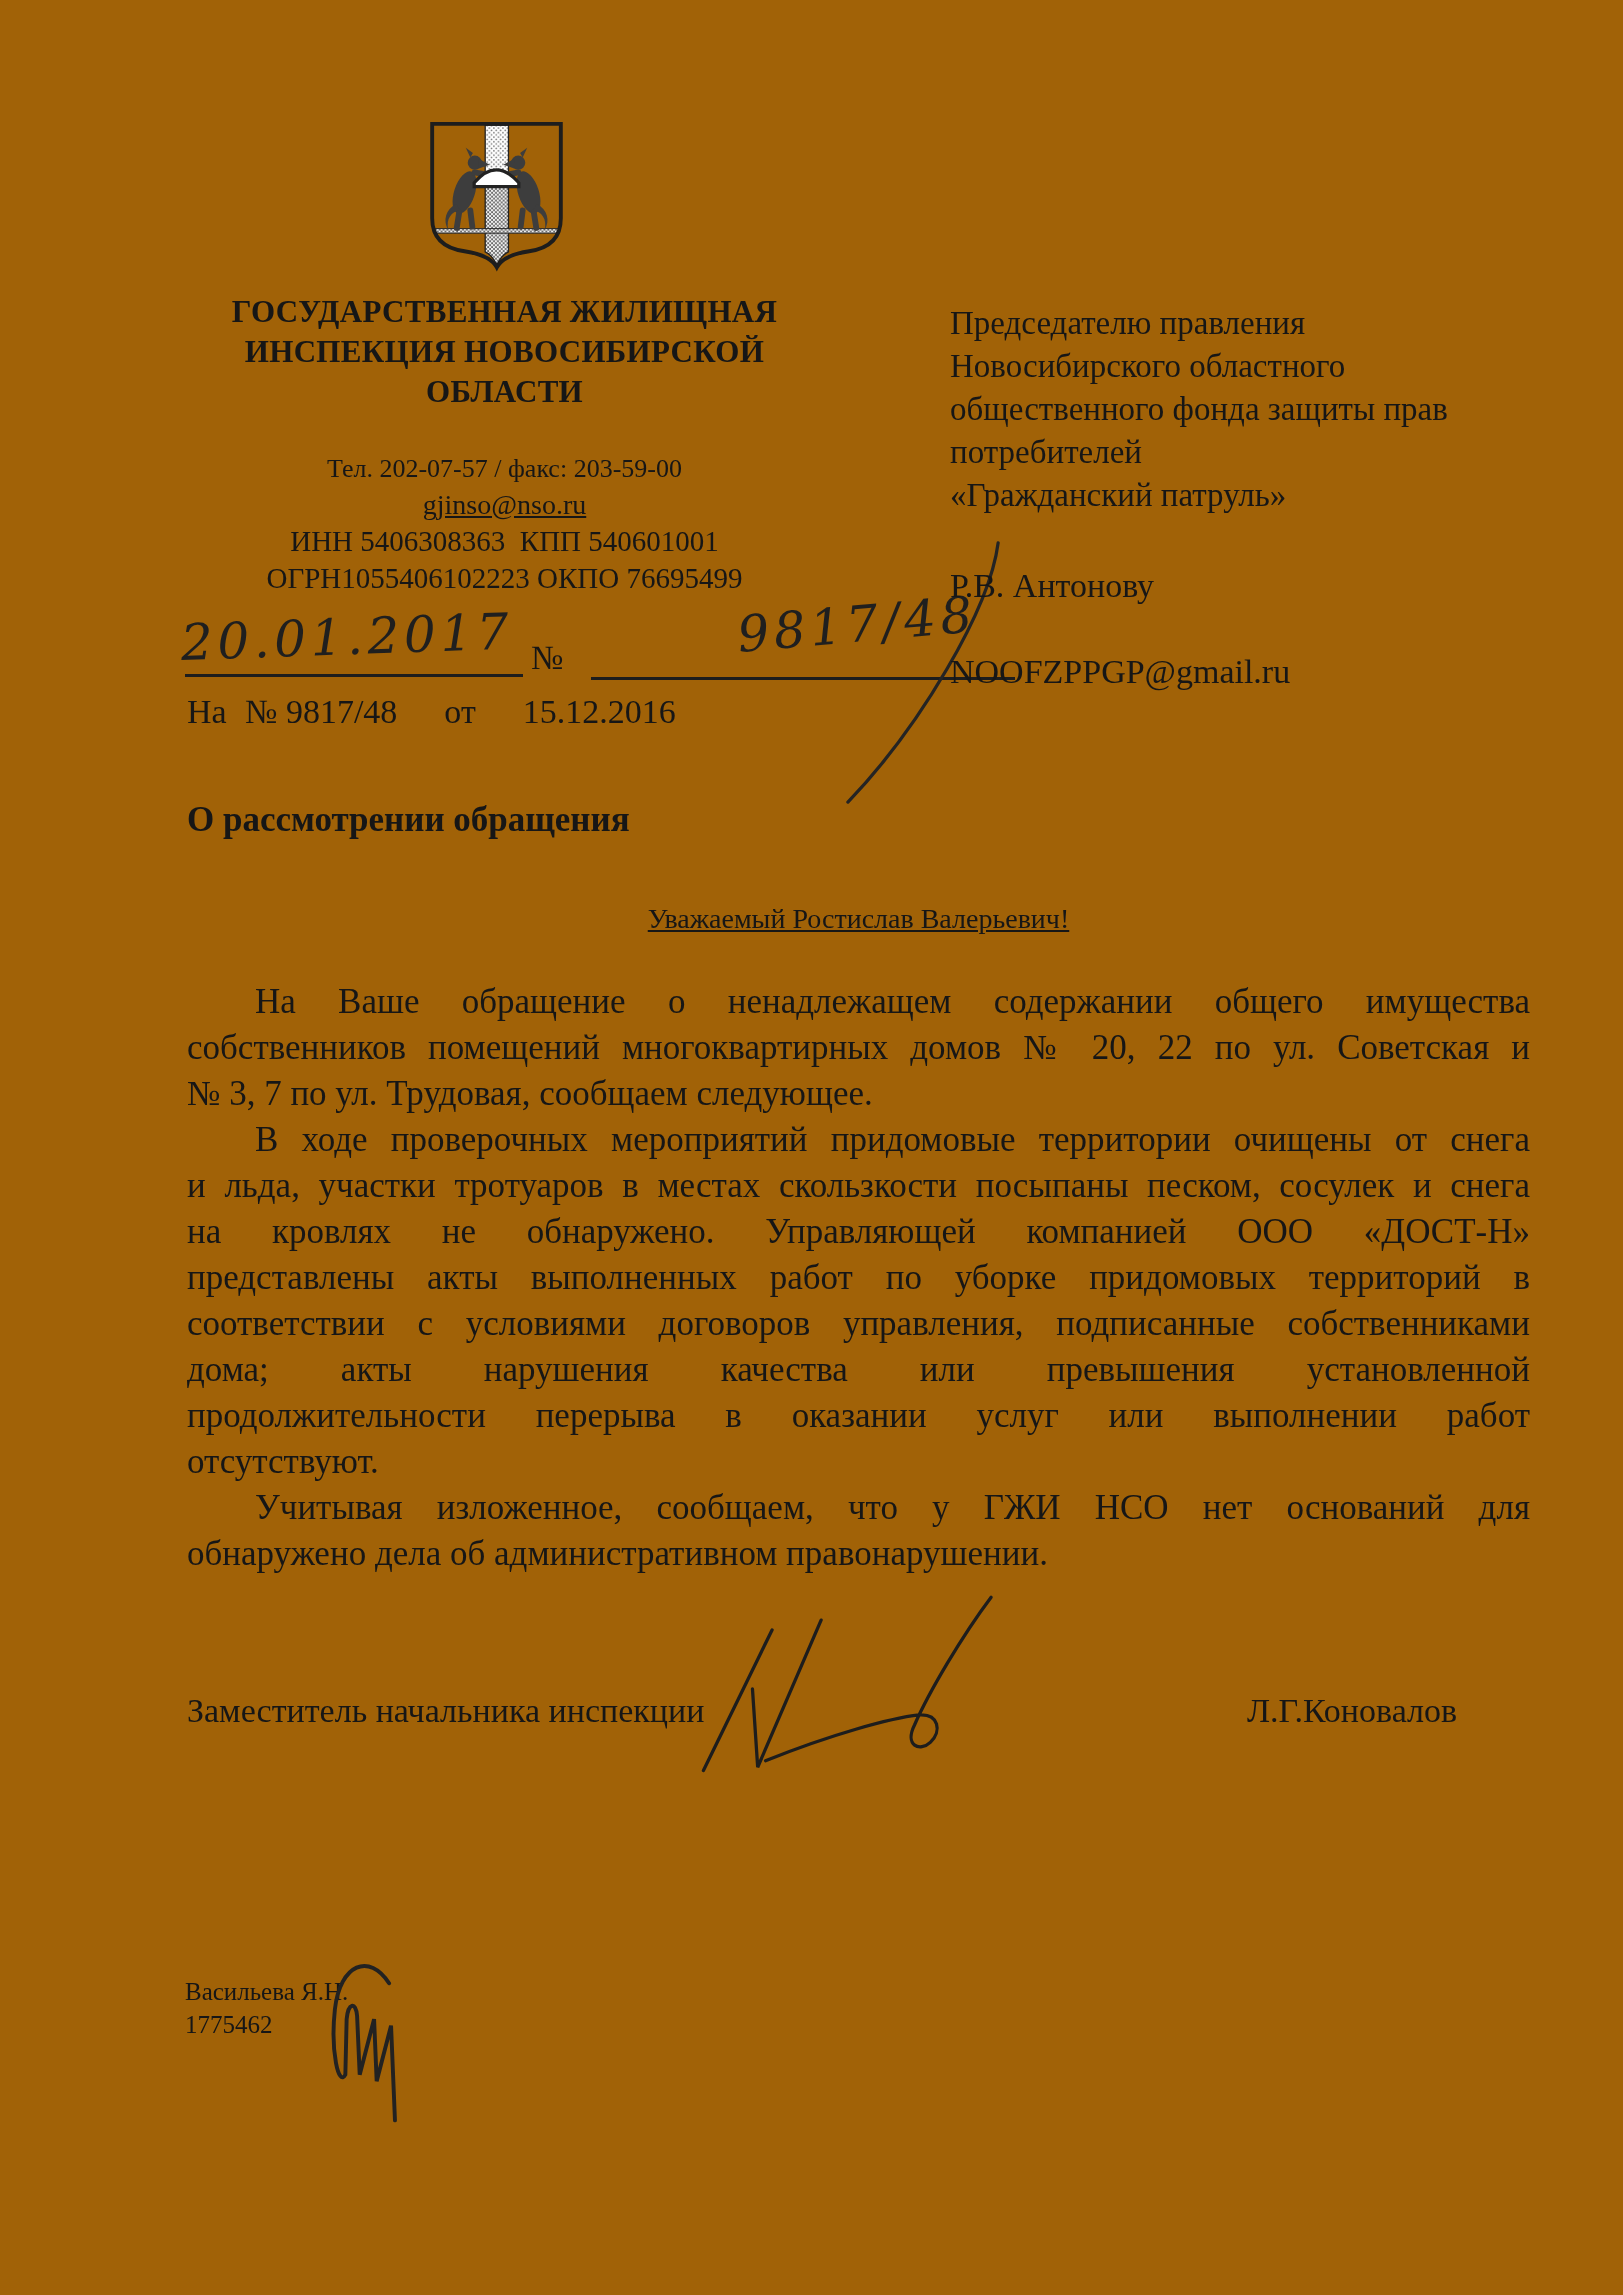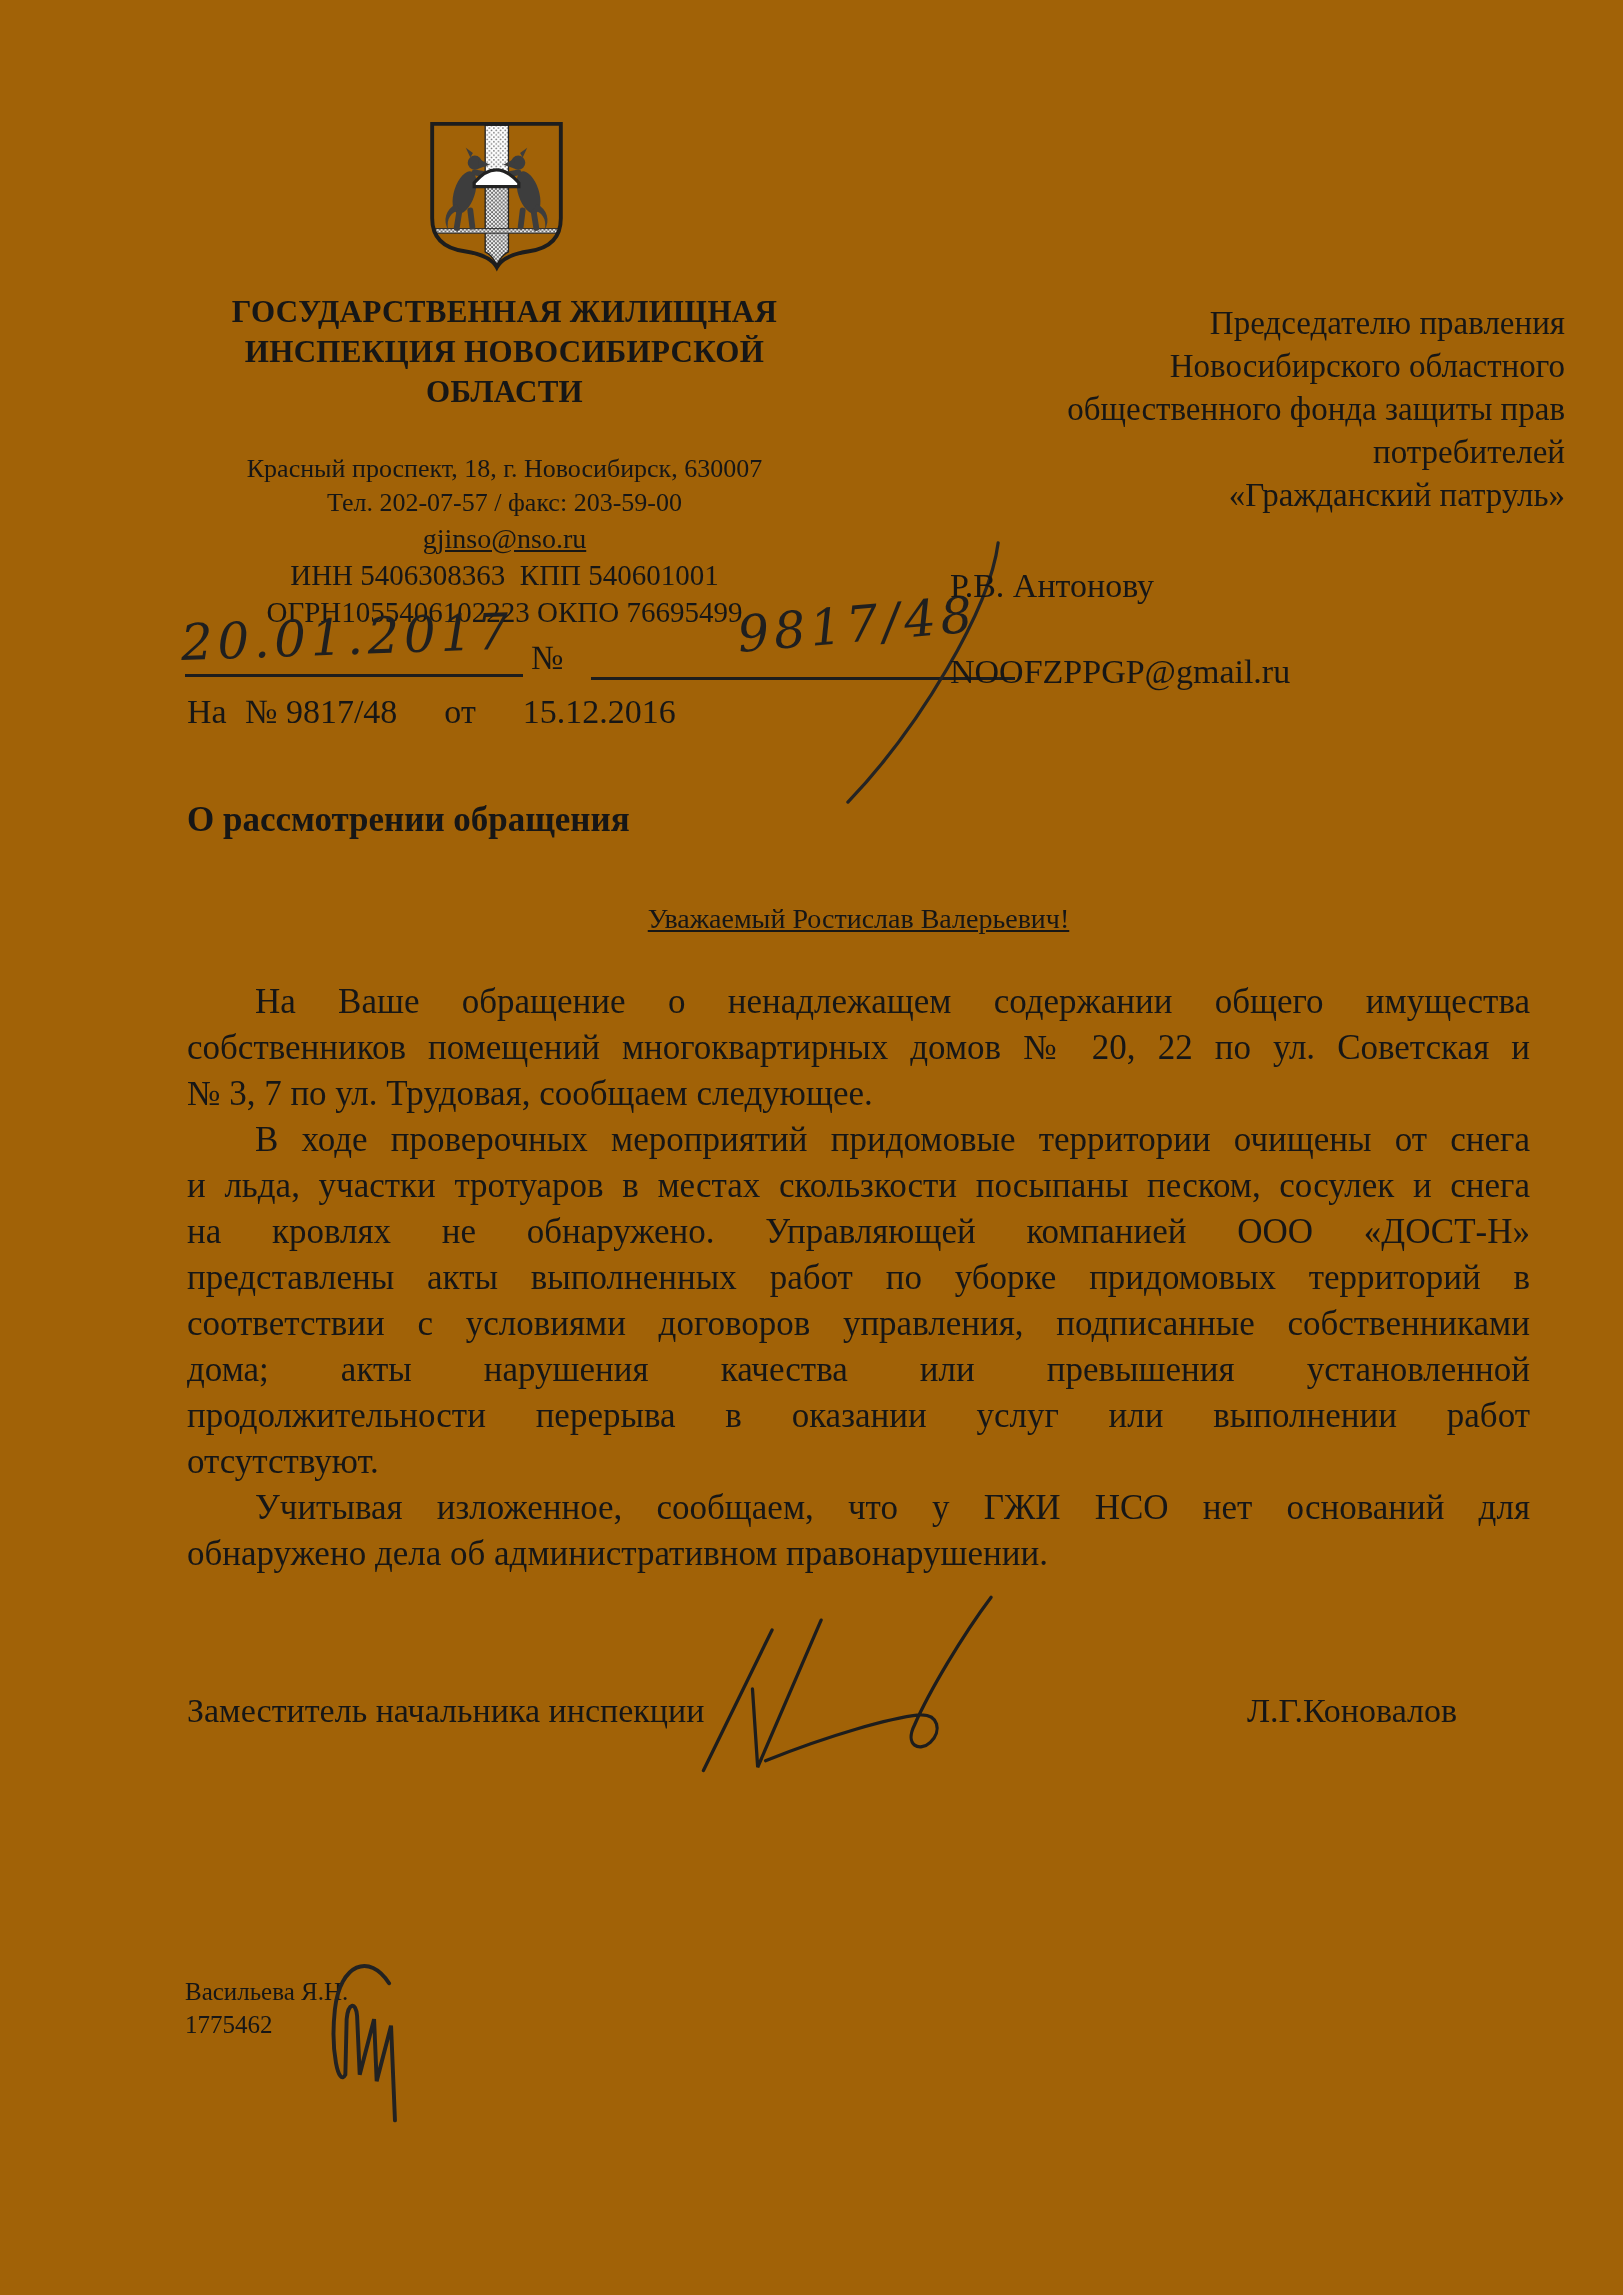--- a/index.html
+++ b/index.html
@@ -14,21 +14,21 @@
   .email-line{font-size:28px;line-height:37px;text-decoration:underline;}
   .reg-line{font-size:29px;line-height:37px;}
   .formline{background:#1d1d1d;height:2.6px;}
   .num-sign{font-size:34px;}
   .handwriting{font-family:"DejaVu Serif", serif;font-style:italic;font-size:50px;color:#1f1f1f;
                letter-spacing:4.6px;transform-origin:left bottom;white-space:nowrap;}
   .ref-line{font-size:34px;white-space:nowrap;}
   .ref-gap1{margin-left:18.3px;}
   .ref-gap2{margin-left:47px;}
   .subject{font-size:35px;}
-  .recipient{left:950px;top:302px;width:615px;font-size:33px;line-height:43px;text-align:right;}
+  .recipient{left:950px;top:302px;width:615px;font-size:33px;line-height:43px;}
   .rec-name{left:950px;top:567px;font-size:34px;}
   .rec-email{left:950px;top:653px;font-size:34px;font-family:Liberation Serif, serif;}
   .salutation{left:187px;top:903px;width:1343px;text-align:center;font-size:28px;text-decoration:underline;}
   .body-block{left:187px;top:979px;width:1343px;}
   .bline{font-size:35px;line-height:46px;text-align:justify;text-align-last:justify;}
   .bline.first{text-indent:68px;}
   .bline.last{text-align-last:left;}
   .sign-pos{left:187px;top:1692px;font-size:34px;}
   .sign-name{left:1247px;top:1692px;font-size:34px;}
   .footer{left:185px;top:1975px;font-size:25px;line-height:33px;}
@@ -87,21 +87,20 @@
     </svg>
   </div>
 
   <div class="abs org-block center">
     <div>ГОСУДАРСТВЕННАЯ ЖИЛИЩНАЯ</div>
     <div>ИНСПЕКЦИЯ НОВОСИБИРСКОЙ</div>
     <div>ОБЛАСТИ</div>
   </div>
 
   <div class="abs addr-block center">
-    <div class="addr-line">Красный проспект, 18, г. Новосибирск, 630007</div>
     <div class="addr-line">Тел. 202-07-57 / факс: 203-59-00</div>
     <div class="email-line">gjinso@nso.ru</div>
     <div class="reg-line prewrap">ИНН 5406308363  КПП 540601001</div>
     <div class="reg-line">ОГРН1055406102223 ОКПО 76695499</div>
   </div>
 
   <div class="abs formline" style="left:185px;top:674px;width:338px;"></div>
   <div class="abs num-sign" style="left:531px;top:639px;">№</div>
   <div class="abs formline" style="left:591px;top:677px;width:424px;"></div>
 

